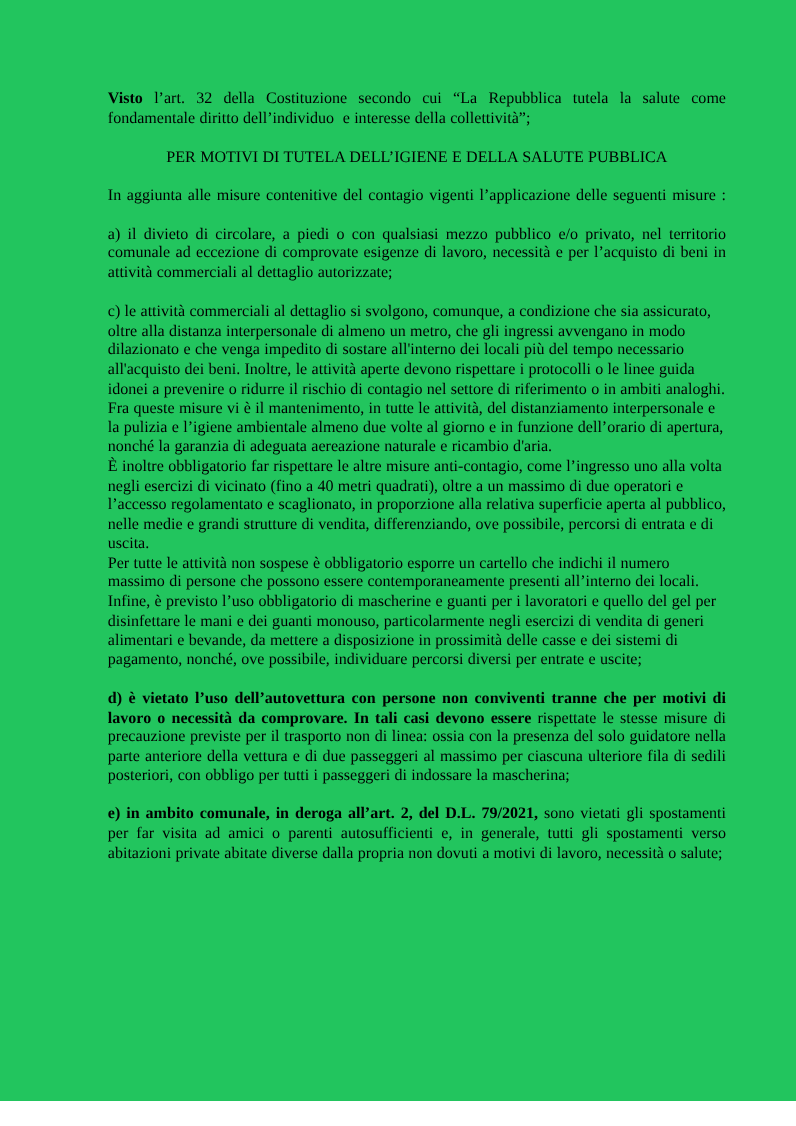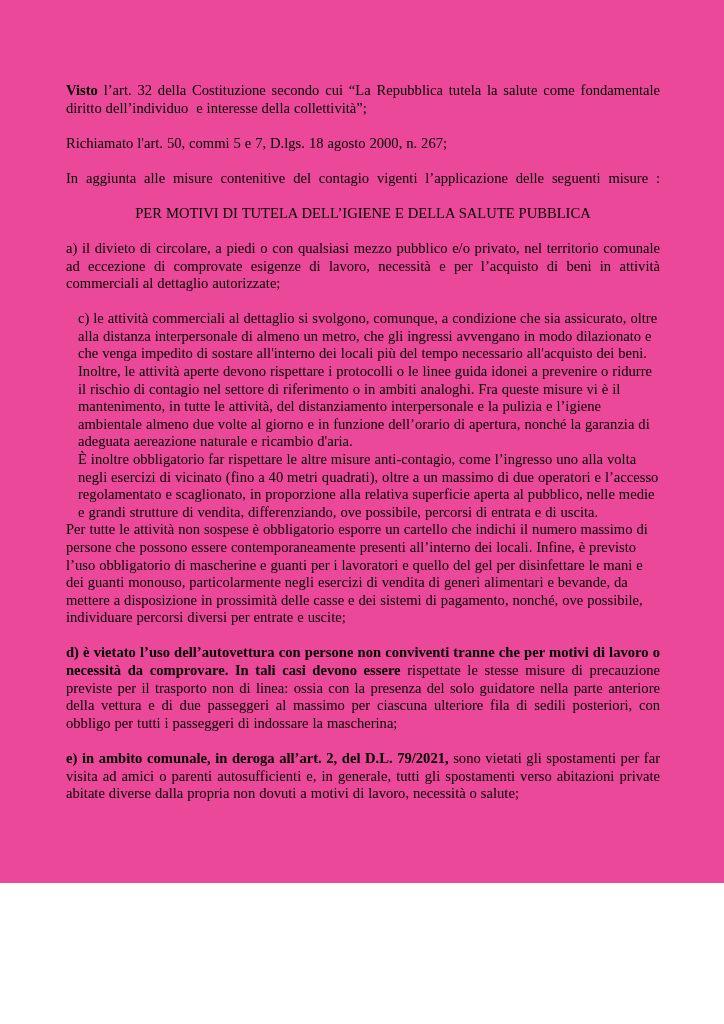--- a/index.html
+++ b/index.html
@@ -5,48 +5,47 @@
   html, body {
     margin: 0;
     padding: 0;
     background: #ffffff;
     font-family: "Liberation Serif", "DejaVu Serif", serif;
     color: #000000;
   }
   .page {
     position: relative;
     width: 724px;
-    height: 883px;
+    height: 1001px;
     box-sizing: border-box;
-    background: #ec4899;
-    padding: 82px 64px 0 66px;
+    background: #22c55e;
+    padding: 82px 64px 0 98px;
     overflow: hidden;
   }
   .para {
     margin: 0 0 17.5px 0;
     font-size: 14.6px;
     line-height: 17.6px;
     word-spacing: 0.02em;
   }
-  .para.no-gap { margin-bottom: 0; margin-left: 12px; }
+  .para.no-gap { margin-bottom: 0; }
   .align-justify { text-align: justify; }
   .align-left { text-align: left; }
   .align-center { text-align: center; }
   .justify-last { text-align: justify; text-align-last: justify; }
   .bold { font-weight: bold; }
 </style>
 </head>
 <body>
 
 <div class="page">
   <div>
       <p class="para align-justify"><span class="bold">Visto</span><span class=""> l’art. 32 della Costituzione secondo cui “La Repubblica tutela la salute come fondamentale diritto dell’individuo&nbsp; e interesse della collettività”;</span></p>
-      <p class="para align-left"><span class="">Richiamato l'art. 50, commi 5 e 7, D.lgs. 18 agosto 2000, n. 267;</span></p>
+      <p class="para align-center"><span class="">PER MOTIVI DI TUTELA DELL’IGIENE E DELLA SALUTE PUBBLICA</span></p>
       <p class="para align-justify justify-last"><span class="">In aggiunta alle misure contenitive del contagio vigenti l’applicazione delle seguenti misure :</span></p>
-      <p class="para align-center"><span class="">PER MOTIVI DI TUTELA DELL’IGIENE E DELLA SALUTE PUBBLICA</span></p>
       <p class="para align-justify"><span class="">a) il divieto di circolare, a piedi o con qualsiasi mezzo pubblico e/o privato, nel territorio comunale ad eccezione di comprovate esigenze di lavoro, necessità e per l’acquisto di beni in attività commerciali al dettaglio autorizzate;</span></p>
       <p class="para align-left no-gap"><span class="">c) le attività commerciali al dettaglio si svolgono, comunque, a condizione che sia assicurato, oltre alla distanza interpersonale di almeno un metro, che gli ingressi avvengano in modo dilazionato e che venga impedito di sostare all'interno dei locali più del tempo necessario all'acquisto dei beni. Inoltre, le attività aperte devono rispettare i protocolli o le linee guida idonei a prevenire o ridurre il rischio di contagio nel settore di riferimento o in ambiti analoghi. Fra queste misure vi è il mantenimento, in tutte le attività, del distanziamento interpersonale e la pulizia e l’igiene ambientale almeno due volte al giorno e in funzione dell’orario di apertura, nonché la garanzia di adeguata aereazione naturale e ricambio d'aria.</span></p>
       <p class="para align-left no-gap"><span class="">È inoltre obbligatorio far rispettare le altre misure anti-contagio, come l’ingresso uno alla volta negli esercizi di vicinato (fino a 40 metri quadrati), oltre a un massimo di due operatori e l’accesso regolamentato e scaglionato, in proporzione alla relativa superficie aperta al pubblico, nelle medie e grandi strutture di vendita, differenziando, ove possibile, percorsi di entrata e di uscita.</span></p>
       <p class="para align-left"><span class="">Per tutte le attività non sospese è obbligatorio esporre un cartello che indichi il numero massimo di persone che possono essere contemporaneamente presenti all’interno dei locali. Infine, è previsto l’uso obbligatorio di mascherine e guanti per i lavoratori e quello del gel per disinfettare le mani e dei guanti monouso, particolarmente negli esercizi di vendita di generi alimentari e bevande, da mettere a disposizione in prossimità delle casse e dei sistemi di pagamento, nonché, ove possibile, individuare percorsi diversi per entrate e uscite;</span></p>
       <p class="para align-justify"><span class="bold">d) è vietato l’uso dell’autovettura con persone non conviventi tranne che per motivi di lavoro o necessità da comprovare. In tali casi devono essere </span><span class="">rispettate le stesse misure di precauzione previste per il trasporto non di linea: ossia con la presenza del solo guidatore nella parte anteriore della vettura e di due passeggeri al massimo per ciascuna ulteriore fila di sedili posteriori, con obbligo per tutti i passeggeri di indossare la mascherina;</span></p>
       <p class="para align-justify"><span class="bold">e) in ambito comunale, in deroga all’art. 2, del D.L. 79/2021, </span><span class="">sono vietati gli spostamenti per far visita ad amici o parenti autosufficienti e, in generale, tutti gli spostamenti verso abitazioni private abitate diverse dalla propria non dovuti a motivi di lavoro, necessità o salute;</span></p>
     </div>
 </div>
 
 </body></html>

